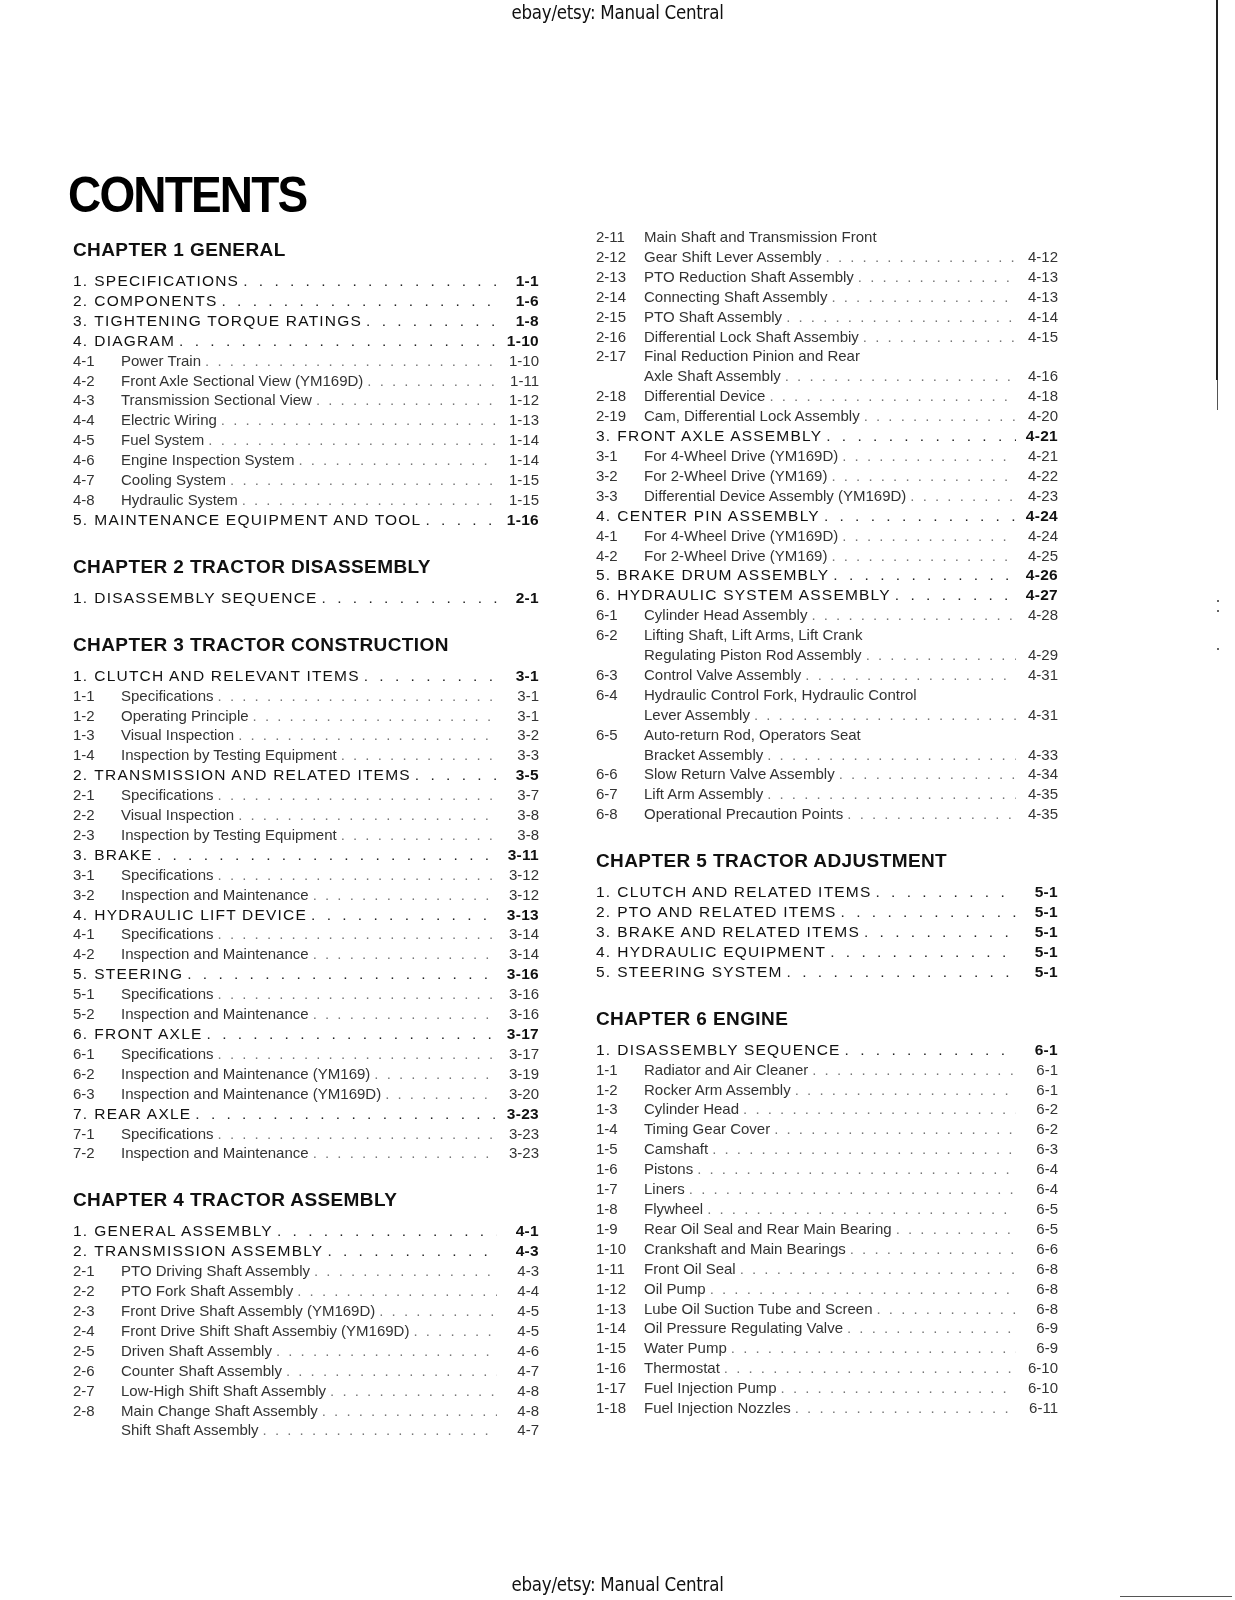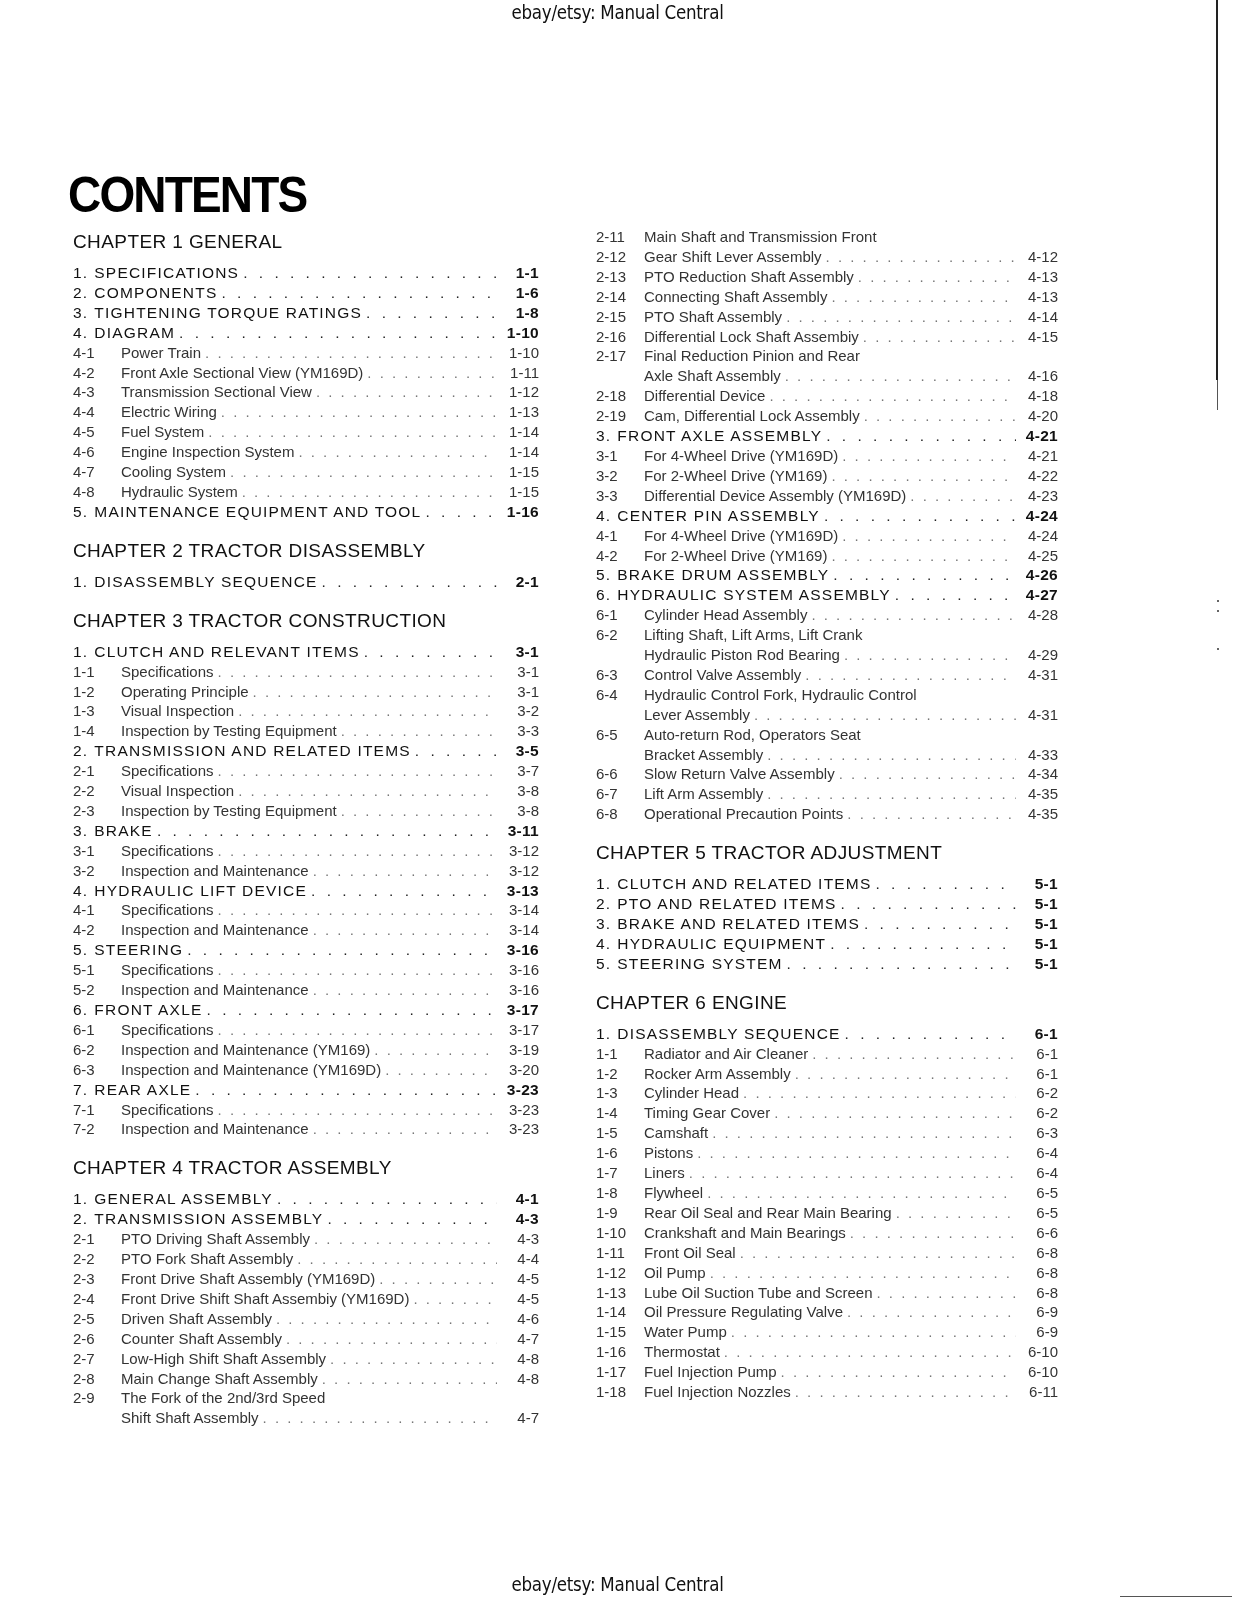--- a/index.html
+++ b/index.html
@@ -20,22 +20,22 @@
     .bottom-rule { position: absolute; left: 1120px; top: 1596px; width: 112px; height: 1px; background: #555; }
     .title {
       position: absolute; left: 68px; top: 132px; font-family: "Liberation Sans", sans-serif;
       font-weight: bold; font-size: 50px; letter-spacing: -2px; color: #000;
       transform: scaleX(0.92); transform-origin: left top;
     }
     .col { position: absolute; }
     .col-left { left: 73px; top: 227px; width: 466px; }
     .col-right { left: 596px; top: 227px; width: 462px; }
     .chapter {
-      font-weight: normal; font-size: 19px; letter-spacing: 0.4px; color: #111;
-      line-height: 22px; margin: 4px 0 10px 0; white-space: nowrap;
+      font-weight: bold; font-size: 19px; letter-spacing: 0.4px; color: #111;
+      line-height: 22px; margin: 12px 0 10px 0; white-space: nowrap;
     }
     .chapter .sub { display: block; padding-left: 142px; }
     .chapter-gap { height: 14px; }
     .row {
       display: flex; align-items: baseline; font-size: 15px; line-height: 19.9px;
       white-space: nowrap; color: #333;
     }
     .row.major { font-size: 15.5px; letter-spacing: 1.2px; color: #111; }
     .row .num { width: 48px; flex: none; }
     .row.major .num { width: auto; margin-right: 6px; }
@@ -369,26 +369,20 @@
         <span class="text">Low-High Shift Shaft Assembly</span>
         <span class="leader"></span>
         <span class="page">4-8</span>
       </div>
       <div class="row">
         <span class="num">2-8</span>
         <span class="text">Main Change Shaft Assembly</span>
         <span class="leader"></span>
         <span class="page">4-8</span>
       </div>
-      <div class="row cont-top">
-        <span class="num">2-9</span>
-        <span class="text">The Fork of the 2nd/3rd Speed</span>
-        <span class="leader"></span>
-        <span class="page"></span>
-      </div>
       <div class="row cont">
         <span class="num"></span>
         <span class="text">Shift Shaft Assembly</span>
         <span class="leader"></span>
         <span class="page">4-7</span>
       </div>
     </div>
 </div>
 
 <div class="col col-right">
@@ -514,21 +508,21 @@
         <span class="page">4-28</span>
       </div>
       <div class="row cont-top">
         <span class="num">6-2</span>
         <span class="text">Lifting Shaft, Lift Arms, Lift Crank</span>
         <span class="leader"></span>
         <span class="page"></span>
       </div>
       <div class="row cont">
         <span class="num"></span>
-        <span class="text">Hydraulic Piston Rod Bearing</span>
+        <span class="text">Regulating Piston Rod Assembly</span>
         <span class="leader"></span>
         <span class="page">4-29</span>
       </div>
       <div class="row">
         <span class="num">6-3</span>
         <span class="text">Control Valve Assembly</span>
         <span class="leader"></span>
         <span class="page">4-31</span>
       </div>
       <div class="row cont-top">

